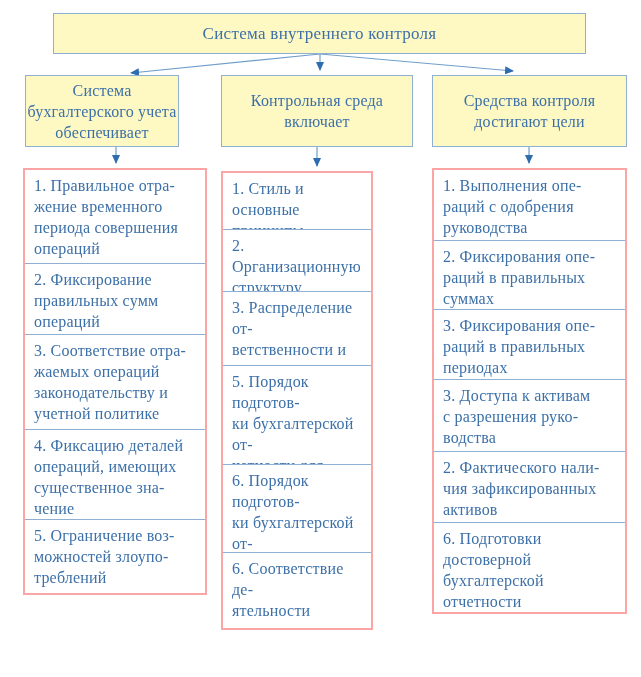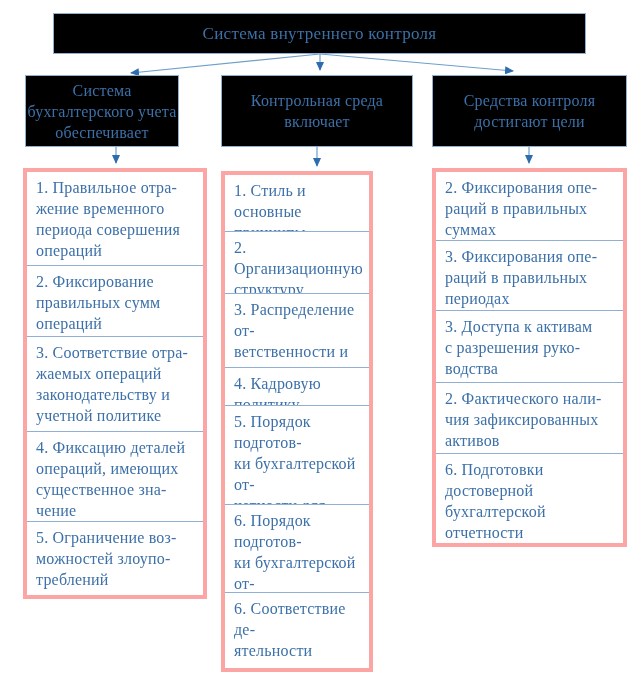--- a/index.html
+++ b/index.html
@@ -15,21 +15,21 @@
   .overlay {
     position: absolute;
     left: 0; top: 0;
     width: 641px; height: 677px;
     pointer-events: none;
   }
   .box {
     position: absolute;
     box-sizing: border-box;
     border: 1px solid #8fb0d2;
-    background: #000000;
+    background: #fef9c3;
   }
   .title-box {
     left: 53px; top: 13px; width: 533px; height: 41px;
     display: flex; align-items: center; justify-content: center;
     font-size: 17px;
     letter-spacing: 0.3px;
   }
   .header-box {
     display: flex; align-items: center; justify-content: center;
     text-align: center;
@@ -37,21 +37,21 @@
     line-height: 21px;
     white-space: pre-line;
     letter-spacing: 0.2px;
   }
   .hb-left   { left: 25px;  top: 75px; width: 154px; height: 72px; }
   .hb-middle { left: 221px; top: 75px; width: 192px; height: 72px; }
   .hb-right  { left: 432px; top: 75px; width: 195px; height: 72px; }
   .col {
     position: absolute;
     box-sizing: border-box;
-    border: 4px solid #fca5a5;
+    border: 2px solid #fca5a5;
     background: #ffffff;
   }
   .col-left   { left: 23px;  top: 168px; width: 184px; }
   .col-middle { left: 221px; top: 171px; width: 152px; }
   .col-right  { left: 432px; top: 168px; width: 195px; }
   .cell {
     box-sizing: border-box;
     border-bottom: 1px solid #8fb0d2;
     padding: 5px 5px 0 9px;
     font-size: 16px;
@@ -117,35 +117,37 @@
   </div>
 
   <div class="col col-middle">
     <div class="cell" style="height:57px">1. Стиль и основные
 принципы управления</div>
     <div class="cell" style="height:62px">2. Организационную
 структуру</div>
     <div class="cell" style="height:74px">3. Распределение от-
 ветственности и пол-
 номочий</div>
-    <div class="cell" style="height:38px">4. Кадровую политику</div>
     <div class="cell" style="height:99px">5. Порядок подготов-
 ки бухгалтерской от-
 четности для внешних
 пользователей</div>
     <div class="cell" style="height:88px">6. Порядок подготов-
 ки бухгалтерской от-
 четности для внутрен-
 них пользователей</div>
     <div class="cell" style="height:75px">6. Соответствие де-
 ятельности законода-
 тельству</div>
   </div>
 
   <div class="col col-right">
+    <div class="cell" style="height:71px">1. Выполнения опе-
+раций с одобрения
+руководства</div>
     <div class="cell" style="height:69px">2. Фиксирования опе-
 раций в правильных
 суммах</div>
     <div class="cell" style="height:70px">3. Фиксирования опе-
 раций в правильных
 периодах</div>
     <div class="cell" style="height:72px">3. Доступа к активам
 с разрешения руко-
 водства</div>
     <div class="cell" style="height:71px">2. Фактического нали-

